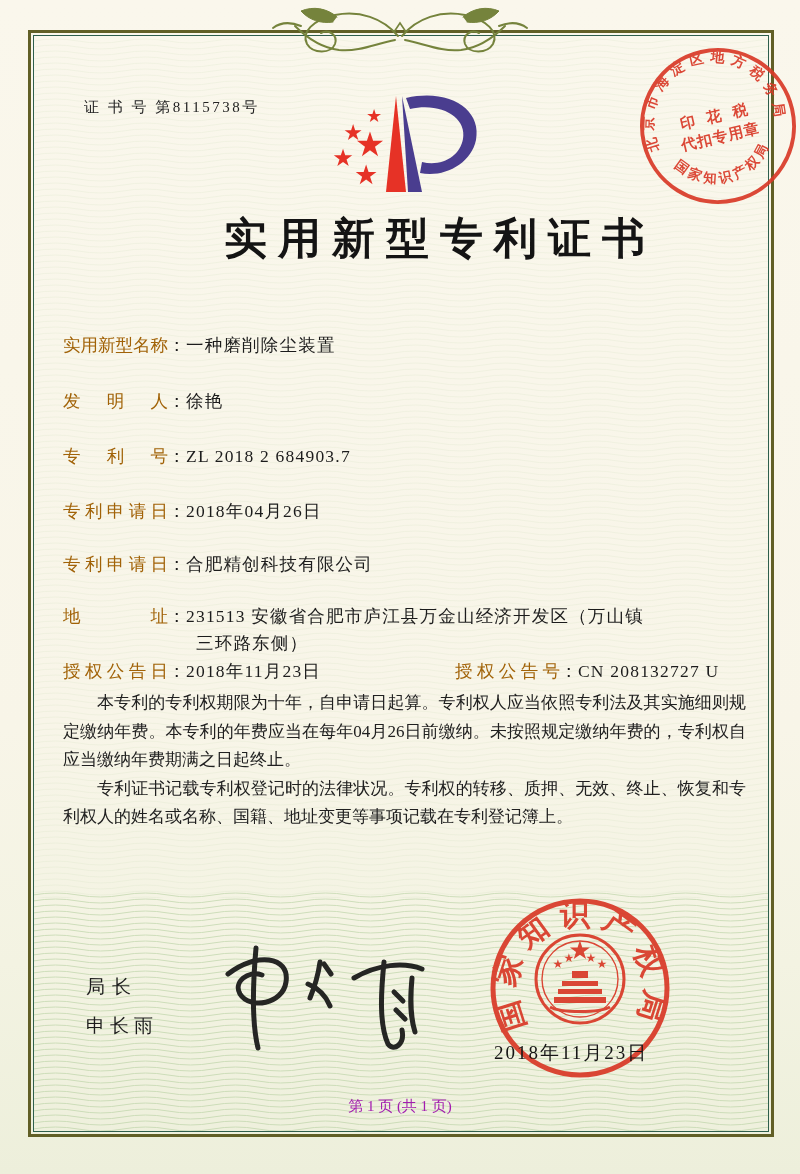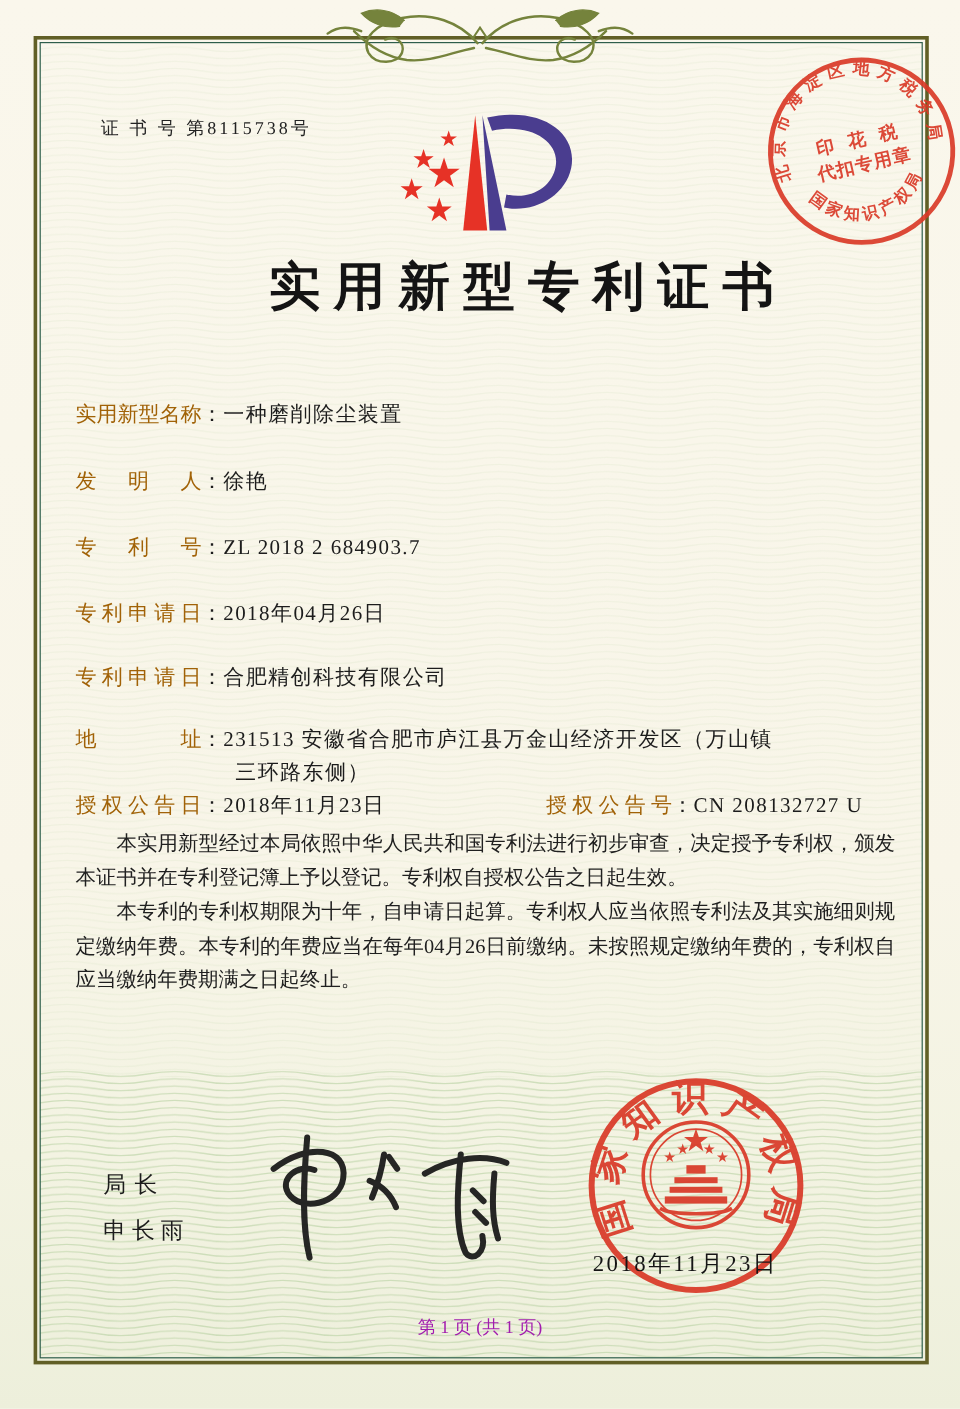--- a/index.html
+++ b/index.html
@@ -136,22 +136,22 @@
 </div>
 <div class="abs addr2">三环路东侧）</div>
 <div class="abs frow" style="top:659px">
   <span class="flabel">授权公告日</span><span class="fcolon">：</span><span class="fvalue">2018年11月23日</span>
 </div>
 <div class="abs grant-no">
   <span class="flabel">授权公告号</span><span class="fcolon">：</span><span class="fvalue">CN 208132727 U</span>
 </div>
 
 <div class="abs body-text">
-  <p>本实用新型经过本局依照中华人民共和国专利法进行初步审查，决定授予专利权，颁发本证书并在专利登记簿上予以登记。专利权自授权公告之日起生效。</p>
   <p>本专利的专利权期限为十年，自申请日起算。专利权人应当依照专利法及其实施细则规定缴纳年费。本专利的年费应当在每年04月26日前缴纳。未按照规定缴纳年费的，专利权自应当缴纳年费期满之日起终止。</p>
+  <p>专利证书记载专利权登记时的法律状况。专利权的转移、质押、无效、终止、恢复和专利权人的姓名或名称、国籍、地址变更等事项记载在专利登记簿上。</p>
 </div>
 
 <div class="abs commissioner">局长</div>
 <div class="abs commissioner-name">申长雨</div>
 
 <svg class="abs signature" width="250" height="115" viewBox="0 0 250 115">
   <g stroke="#151515" stroke-width="5" fill="none" stroke-linecap="round" opacity="0.92">
     <path d="M30 32 C 58 10, 92 14, 88 40 C 85 62, 52 68, 42 52 C 35 40, 50 28, 64 33"></path>
     <path d="M58 6 C 55 40, 53 78, 60 106"></path>
     <path d="M122 20 C 120 34, 117 44, 112 56"></path>

